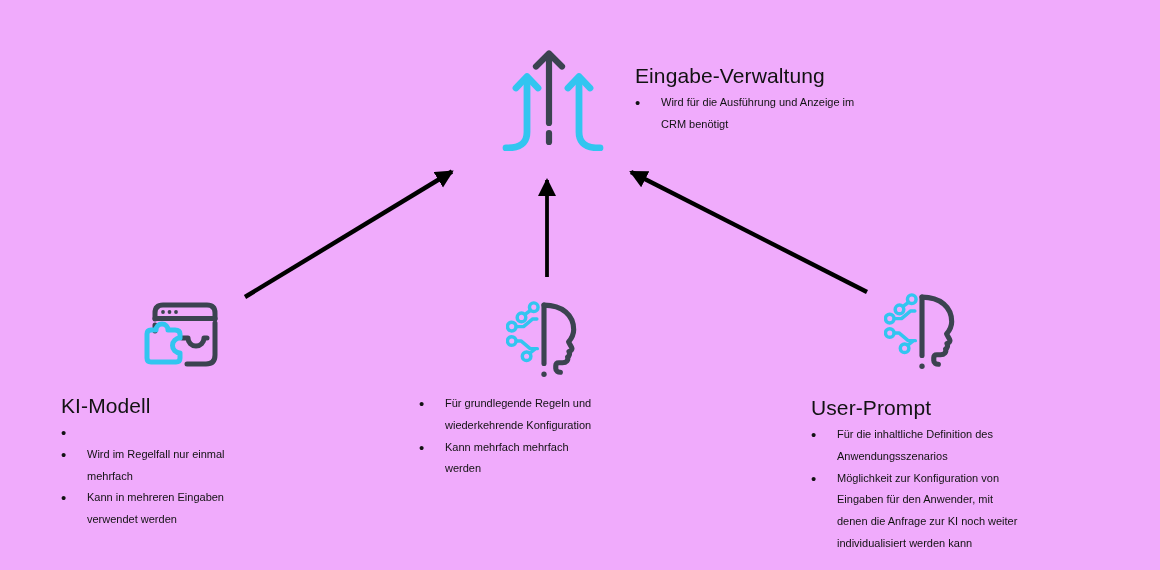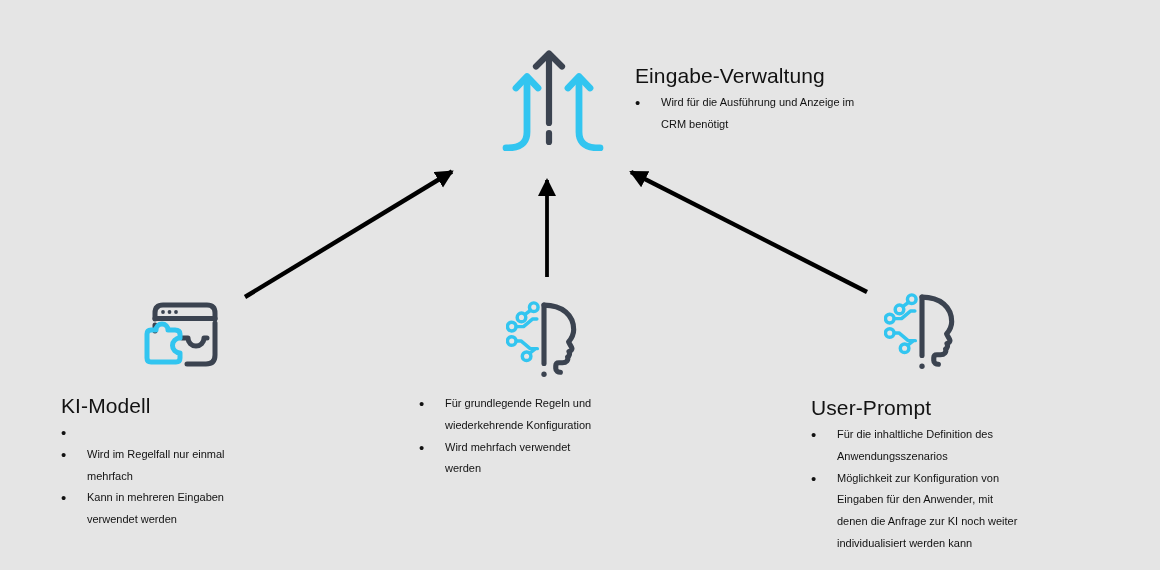--- a/index.html
+++ b/index.html
@@ -1,17 +1,17 @@
 <!DOCTYPE html>
 <html><head>
 <meta charset="utf-8">
 <style>
   html,body{margin:0;padding:0;background:#ffffff;}
   .canvas{
-    position:relative;width:1160px;height:570px;background:#e5e5e5;
+    position:relative;width:1160px;height:570px;background:#f0abfc;
     font-family:"Liberation Sans",sans-serif;color:#121212;overflow:hidden;
   }
   .abs{position:absolute;}
   .node-title{
     font-size:21px;line-height:27px;font-weight:400;color:#121212;
     margin:0 0 3px 0;letter-spacing:.1px;
   }
   ul.bullets{list-style:none;margin:0;padding:0;}
   ul.bullets li{display:flex;align-items:flex-start;}
   .bullet-mark{
@@ -130,21 +130,21 @@
 
   <div class="abs" style="left:419px;top:393px;width:280px">
     <ul class="bullets">
       <li>
         <span class="bullet-mark">•</span>
         <span class="bullet-text">Für grundlegende Regeln und
 wiederkehrende Konfiguration</span>
       </li>
       <li>
         <span class="bullet-mark">•</span>
-        <span class="bullet-text">Wird mehrfach verwendet
+        <span class="bullet-text">Kann mehrfach mehrfach
 werden</span>
       </li>
     </ul>
   </div>
 
   <svg class="abs" style="left:884px;top:292px" width="76" height="86" viewBox="0 0 74 84">
     <use href="#ai-head"></use>
   </svg>
 
   <div class="abs" style="left:811px;top:394px;width:310px">

